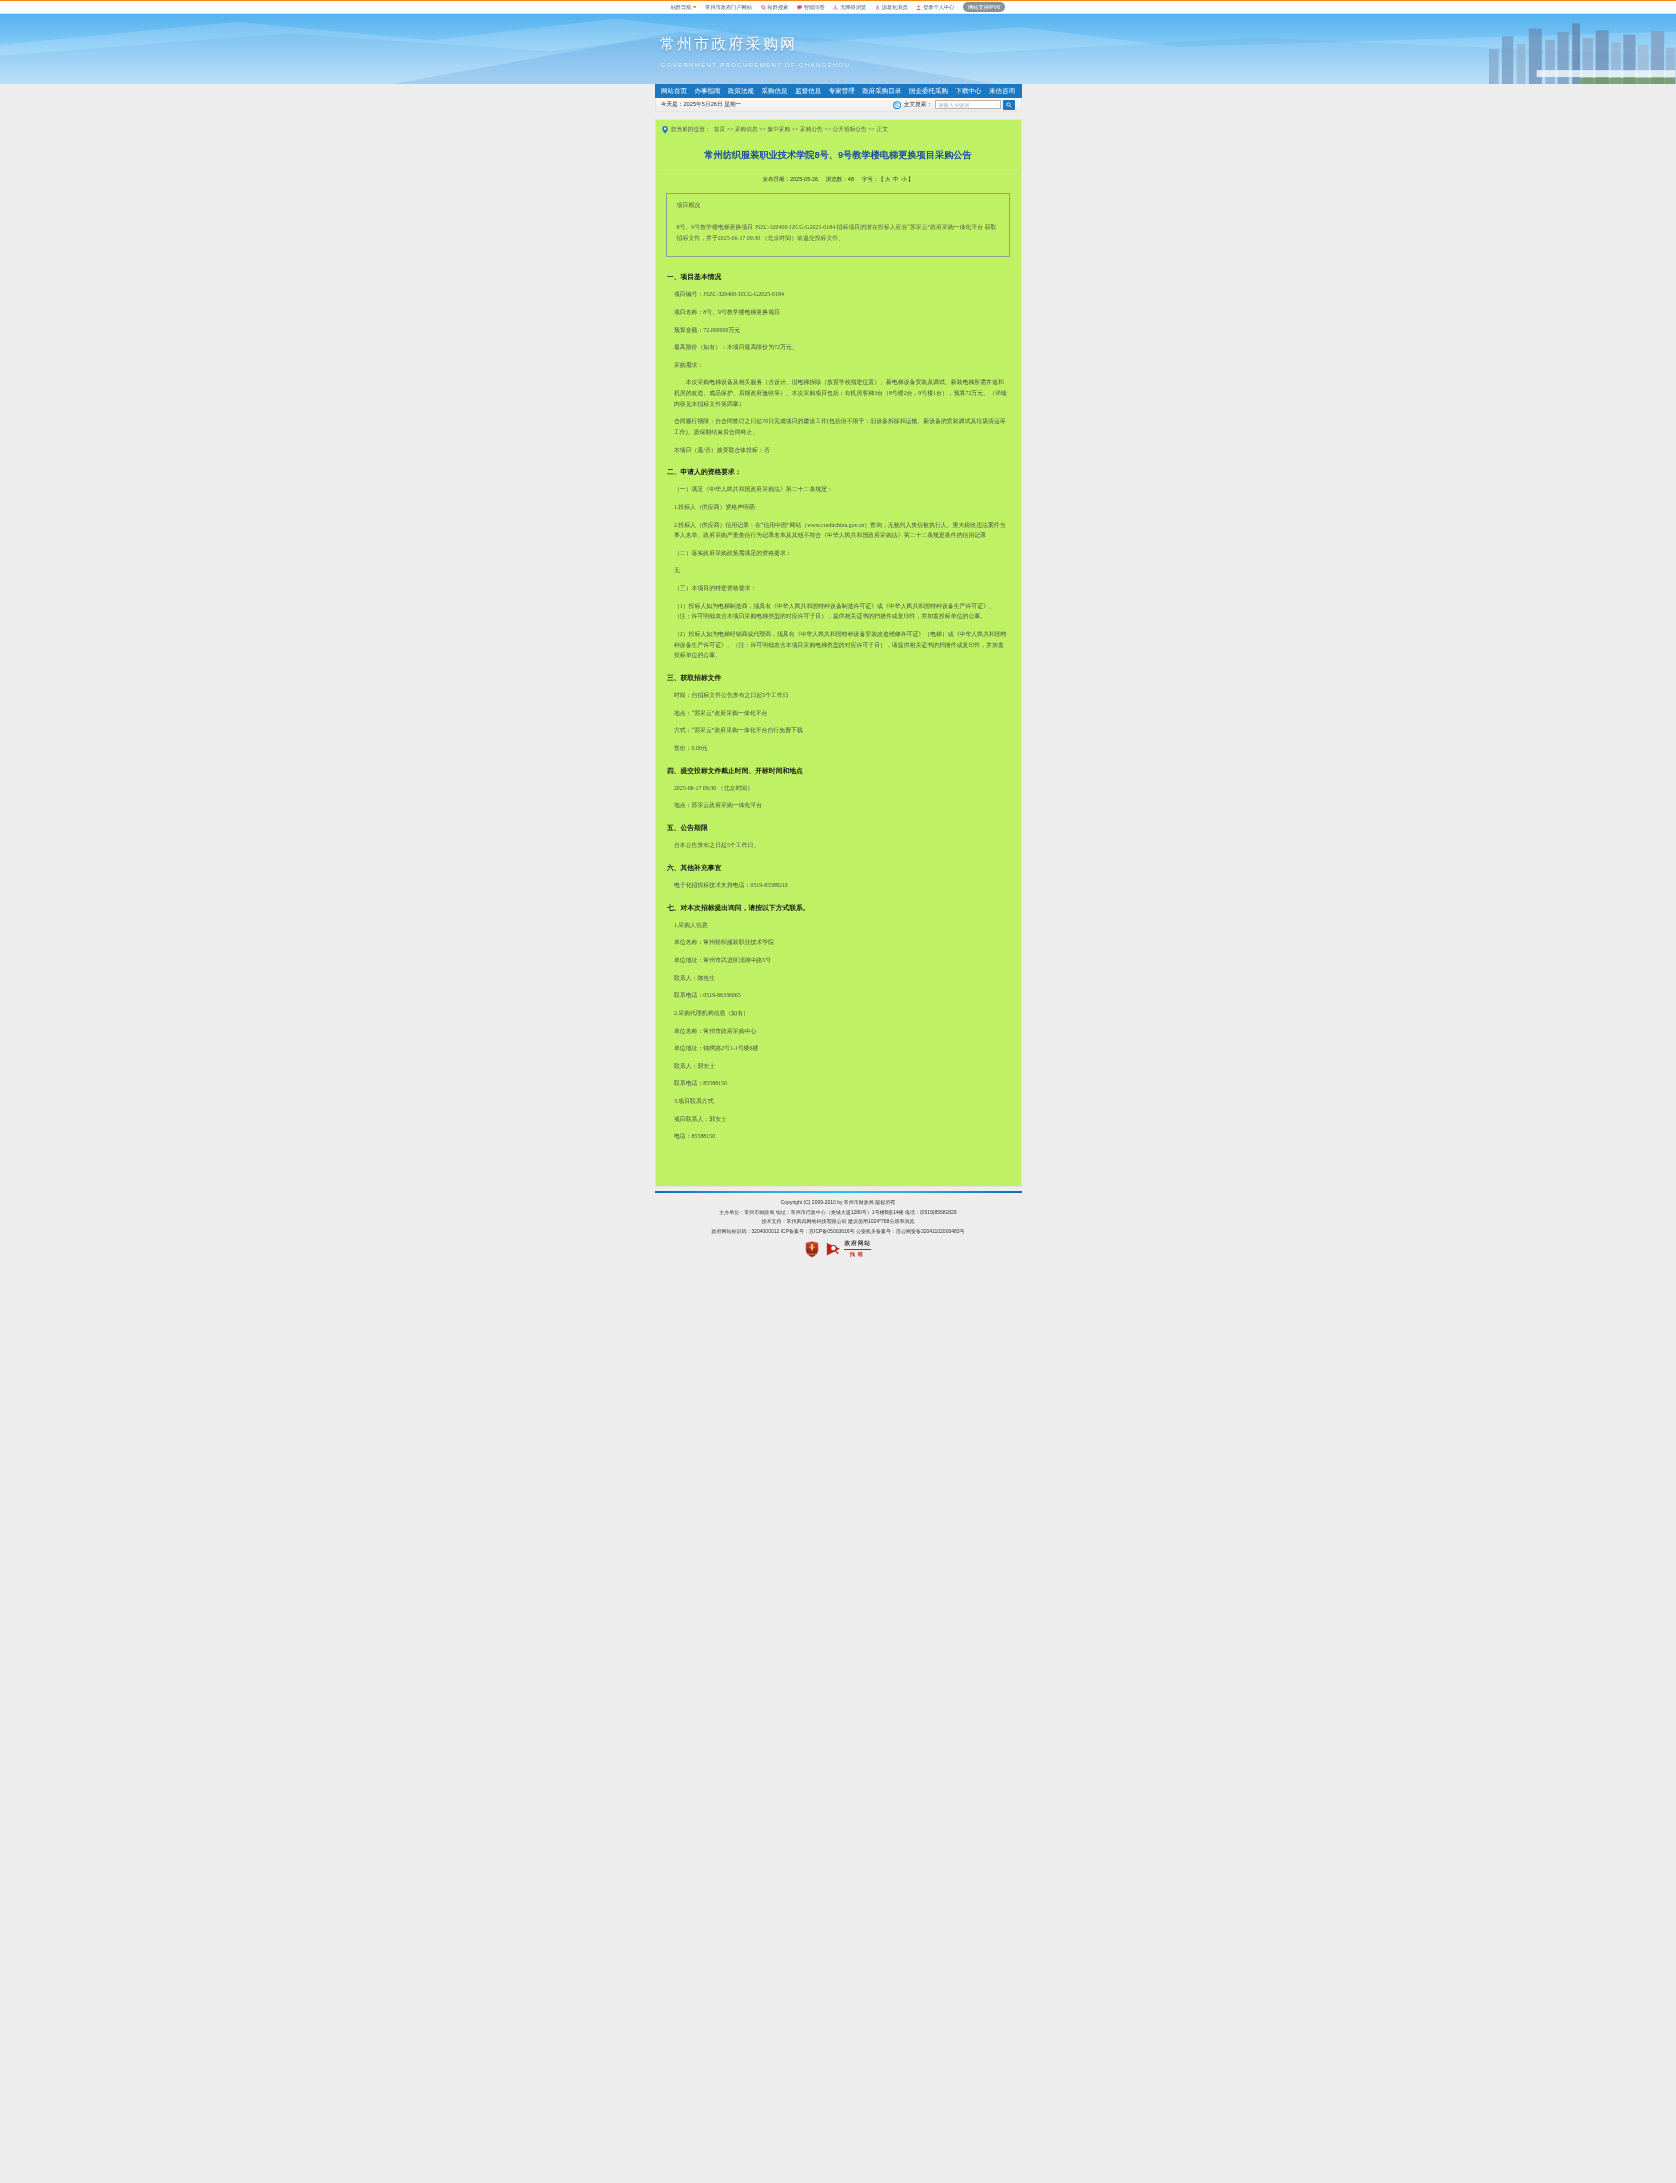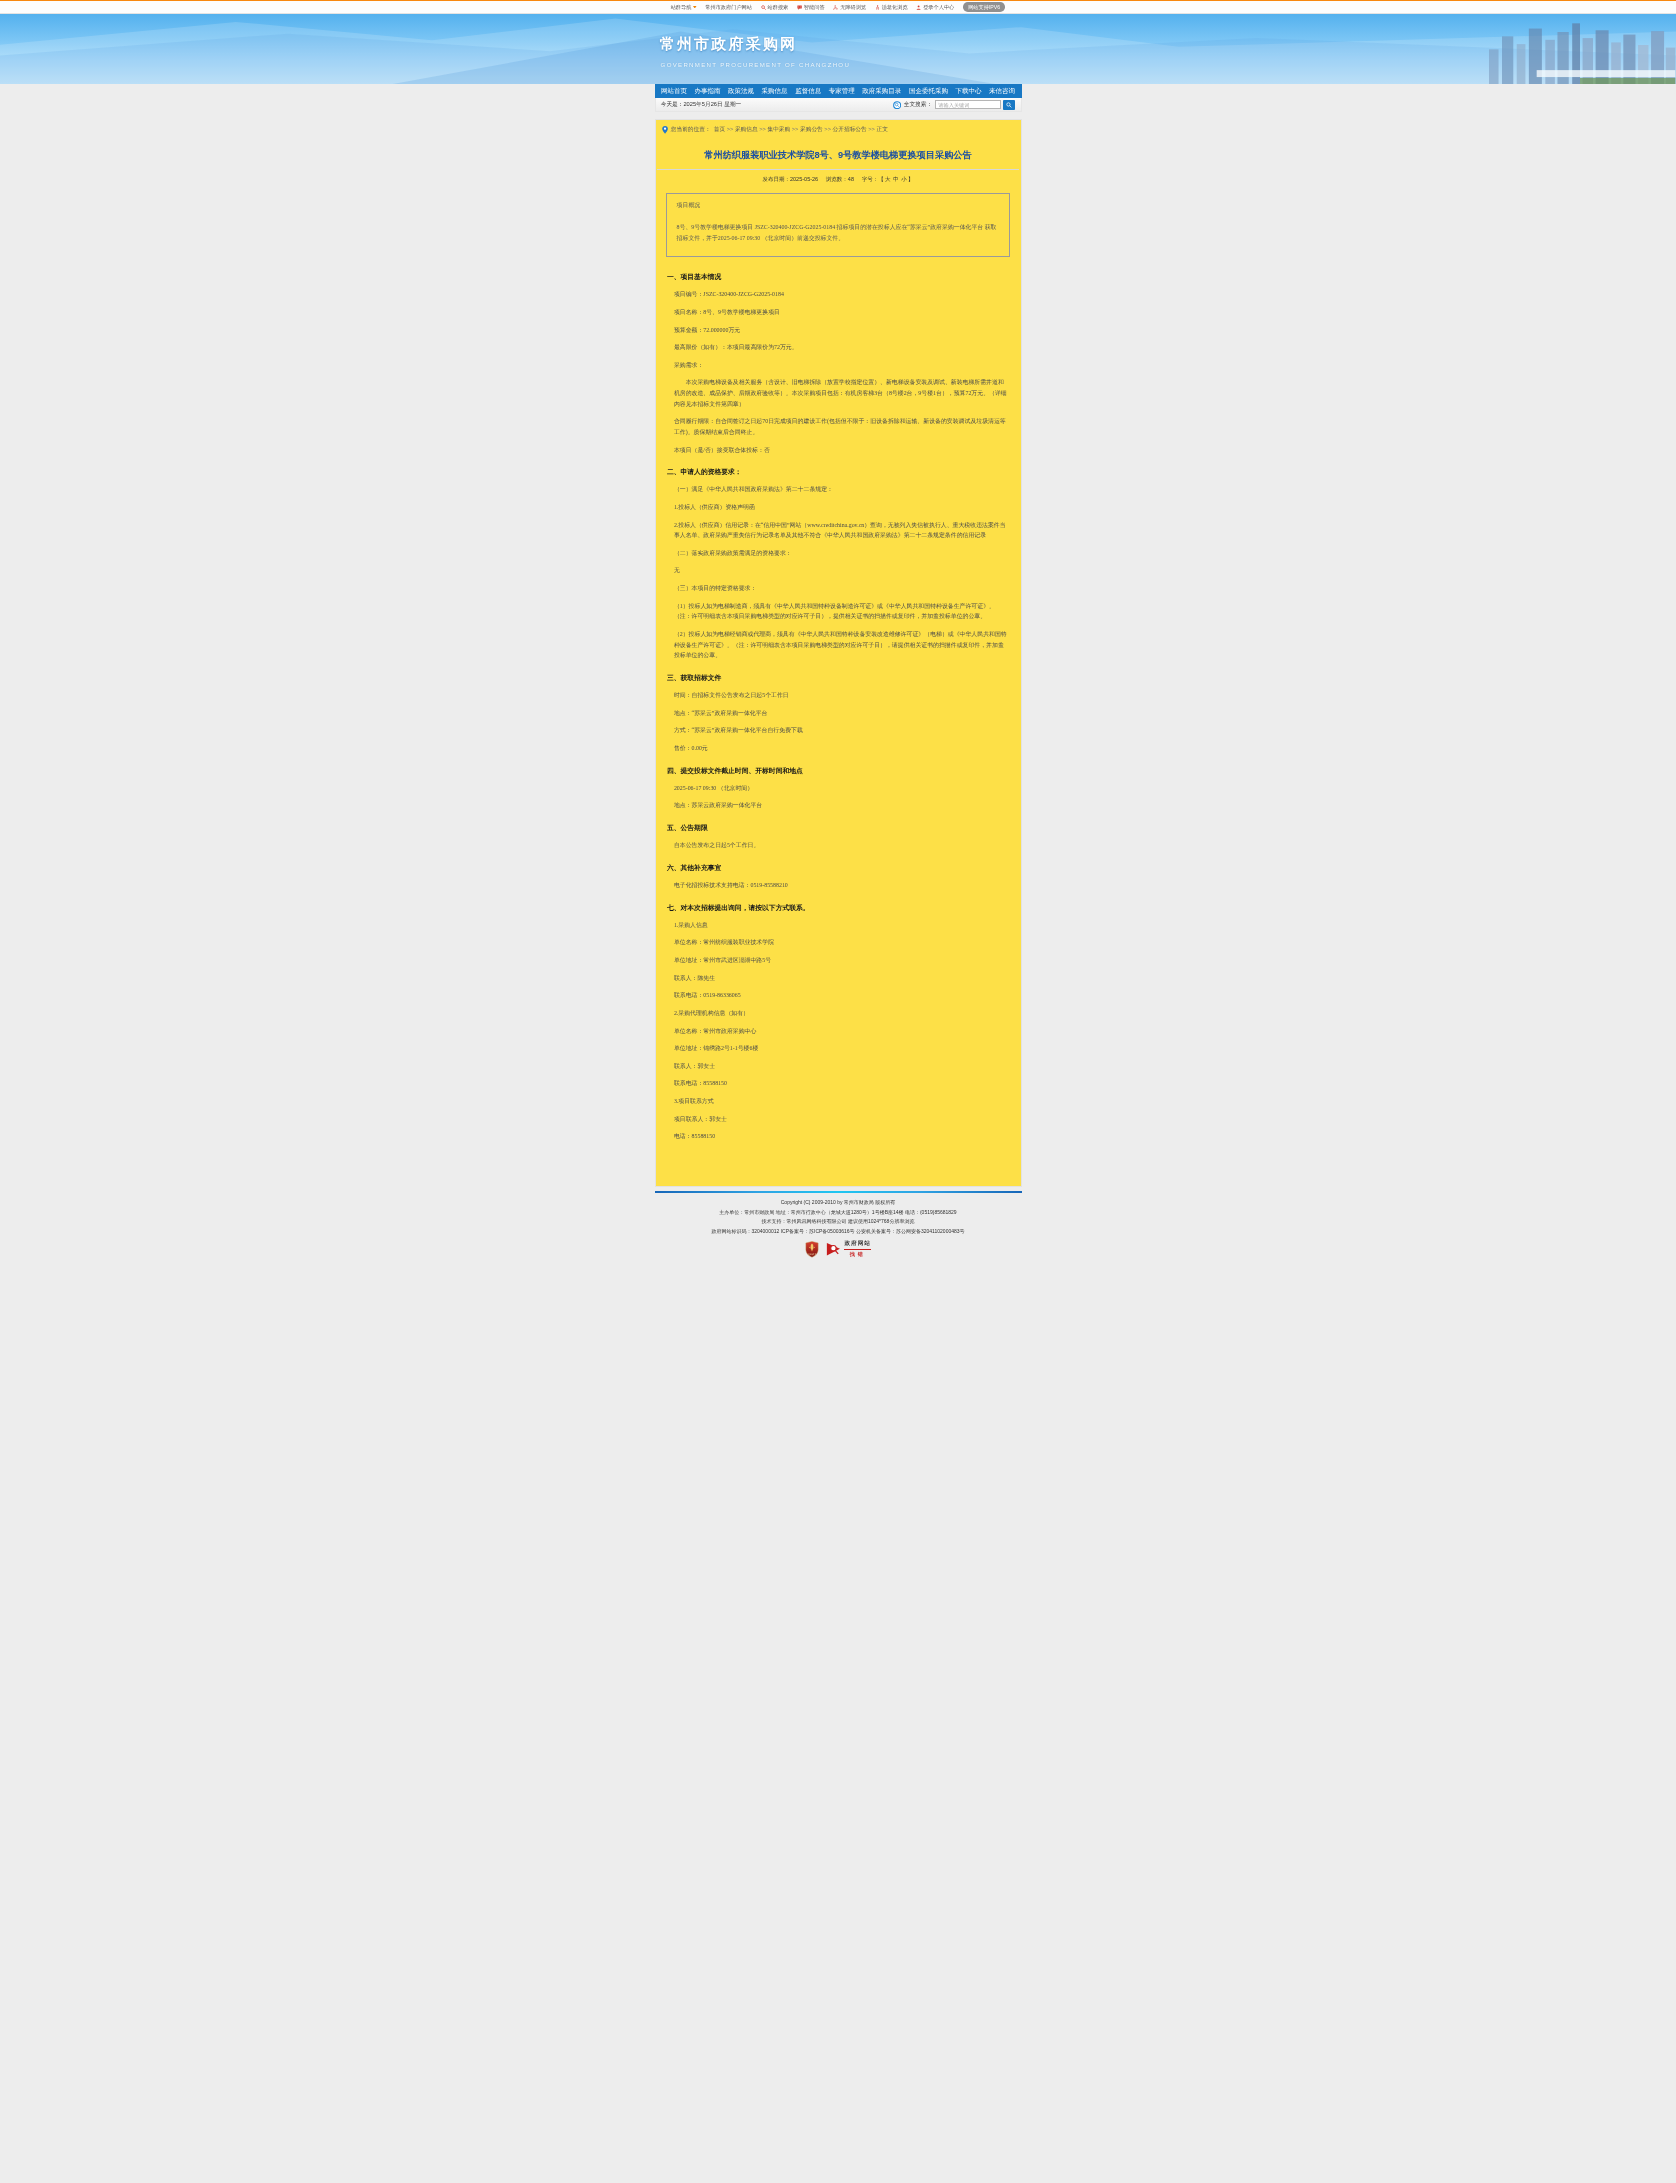--- a/index.html
+++ b/index.html
@@ -13,41 +13,41 @@
   .tlink { display:inline-flex; align-items:center; gap:1.7px; cursor:pointer; white-space:nowrap; }
   .ticon { display:inline-flex; align-items:center; }
   .ipv6 { background:#909090; color:#fff; border-radius:4.8px; padding:1.3px 5.2px; font-size:5.2px; white-space:nowrap; }
 
   
   .banner { position:relative; height:70px; overflow:hidden;
     background:linear-gradient(180deg,#54b1ee 0%,#7cc6f5 38%,#a4d9f9 68%,#c9eafc 100%); }
   .banner svg.decor { position:absolute; left:0; top:0; width:100%; height:100%; }
   .skyline { position:absolute; right:0; bottom:0; }
   .banner-inner { position:relative; width:367px; margin:0 auto; padding-top:21px; }
-  .site-title { margin:0 0 0 5.2px; color:#fff; font-size:15px; font-weight:bold; letter-spacing:2.2px;
+  .site-title { margin:0 0 0 5.2px; color:#fff; font-size:15px; font-weight:normal; letter-spacing:2.2px;
     text-shadow:0 0.9px 1.7px rgba(35,105,170,.55); }
   .site-subtitle { margin:7.4px 0 0 6.1px; color:#f4fcff; font-size:6.1px; letter-spacing:1.3px;
     text-shadow:0 0.4px 0.9px rgba(35,105,170,.4); }
 
   
   .nav-row { background:#1878c4; height:14px; display:flex; align-items:center; justify-content:space-around; padding:0 2.6px; }
   .nav-item { color:#fff; font-size:6.5px; cursor:pointer; white-space:nowrap; }
 
   
   .datebar-row { background:linear-gradient(180deg,#fbfbfb,#ececec); height:14.4px; display:flex; align-items:center;
     justify-content:space-between; padding:0 5.2px; font-size:5.7px; color:#333; border:0.4px solid #e6e6e6; border-top:none; }
   .search-area { display:flex; align-items:center; gap:2.6px; }
   .search-input { width:66px; height:9.2px; border:0.4px solid #b5b5b5; padding:0 2.6px; font-size:5.2px; color:#333;
     font-family:"Liberation Sans",sans-serif; }
   .search-input::placeholder { color:#aaa; }
   .search-btn { width:11.8px; height:10px; background:#1878c4; border:none; display:flex; align-items:center;
     justify-content:center; cursor:pointer; border-radius:0.9px; }
 
   
-  .main-box { background:#fde047; border:0.4px solid #e2e2e2; margin-top:7px; margin-bottom:4.4px; }
+  .main-box { background:#bef264; border:0.4px solid #e2e2e2; margin-top:7px; margin-bottom:4.4px; }
   .breadcrumb { display:flex; align-items:center; gap:3.1px; padding:5.7px 6.1px 4.4px; font-size:5.7px; color:#555; }
   .breadcrumb a { color:#555; text-decoration:none; cursor:pointer; }
   .sep { color:#777; }
 
   .art-title { color:#1b4fa3; text-align:center; font-size:9.2px; font-weight:bold; line-height:1.45;
     margin:10.5px 20px 7px; }
   .art-divider { border-top:0.4px solid #d8d8d8; margin:0 1.3px; }
   .art-meta { text-align:center; font-size:5.5px; color:#333; padding:5.2px 0 1.7px; }
   .art-meta .m { margin:0 3.1px; }
   .fs-link { color:#333; text-decoration:none; margin:0 1.3px; cursor:pointer; }

